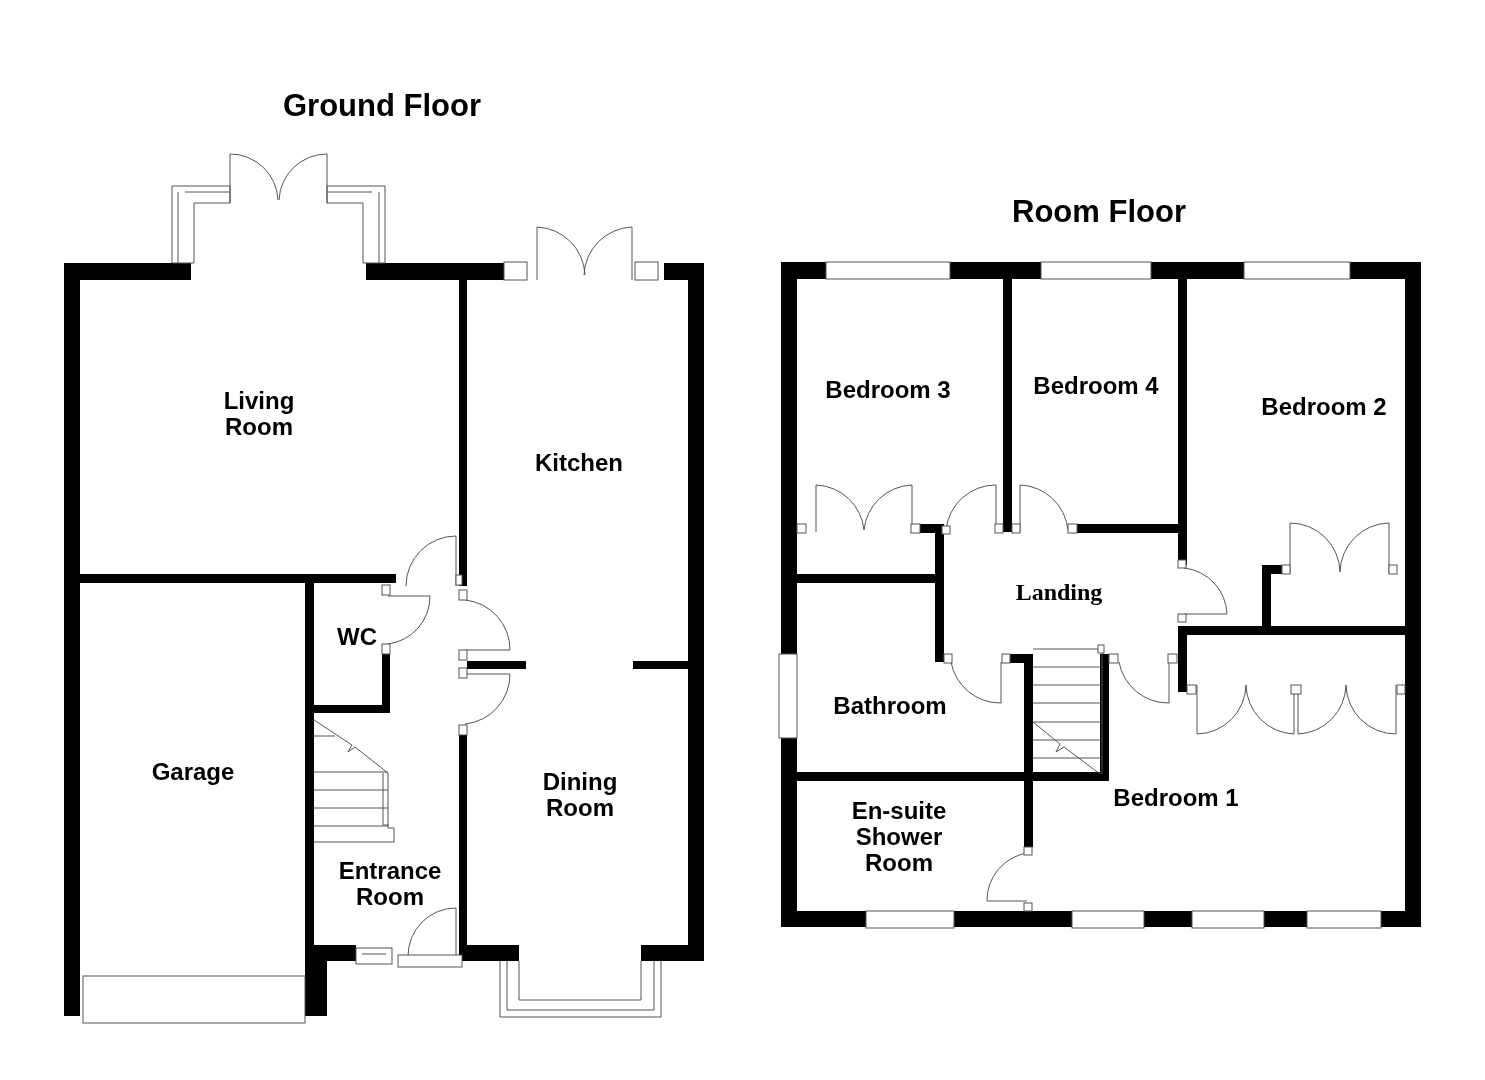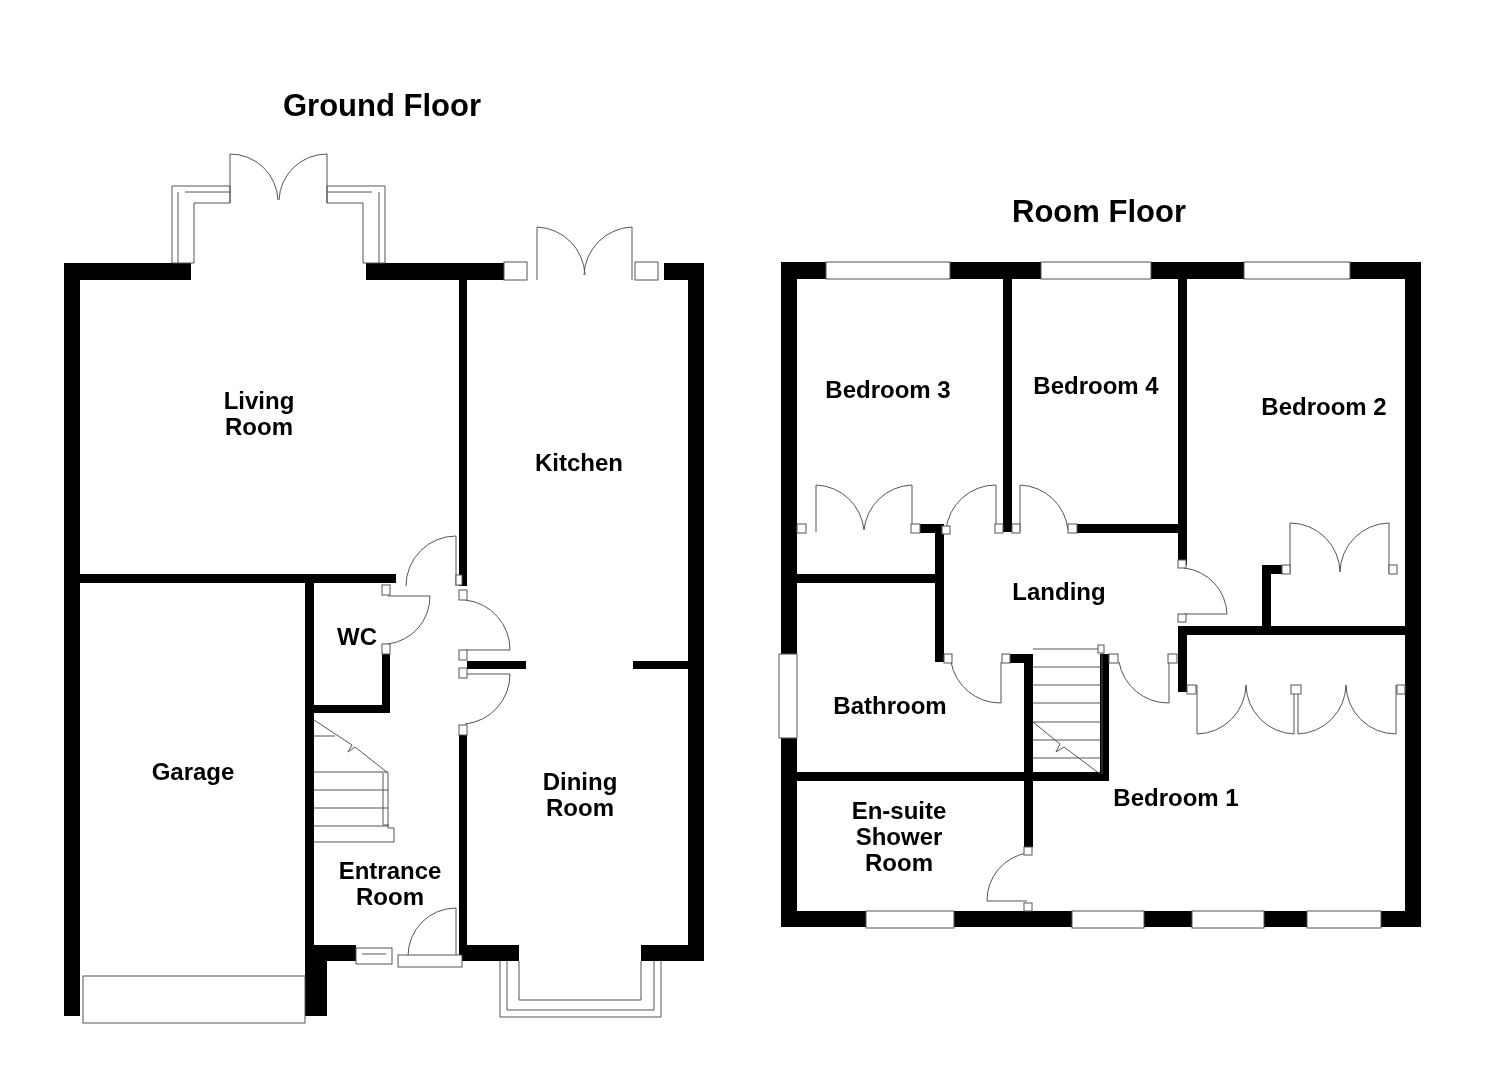--- a/index.html
+++ b/index.html
@@ -190,18 +190,18 @@
 <div class="lbl" style="left:346px; top:637px;margin-left:11px;">WC</div>
 <div class="lbl" style="left:193px; top:772px;">Garage</div>
 <div class="lbl" style="left:580px; top:795px;">Dining
 Room</div>
 <div class="lbl" style="left:390px; top:884px;">Entrance
 Room</div>
 
 <div class="lbl" style="left:888px; top:390px;">Bedroom 3</div>
 <div class="lbl" style="left:1096px; top:386px;">Bedroom 4</div>
 <div class="lbl" style="left:1324px; top:407px;text-align:center;">Bedroom 2</div>
-<div class="lbl" style="left:1059px; top:592px;">Landing</div>
+<div class="lbl" style="left:1059px; top:592px;font-family:Liberation Serif, serif;">Landing</div>
 <div class="lbl" style="left:890px; top:706px;">Bathroom</div>
 <div class="lbl" style="left:1176px; top:798px;">Bedroom 1</div>
 <div class="lbl" style="left:899px; top:837px;">En-suite
 Shower
 Room</div>
 
 </body></html>

